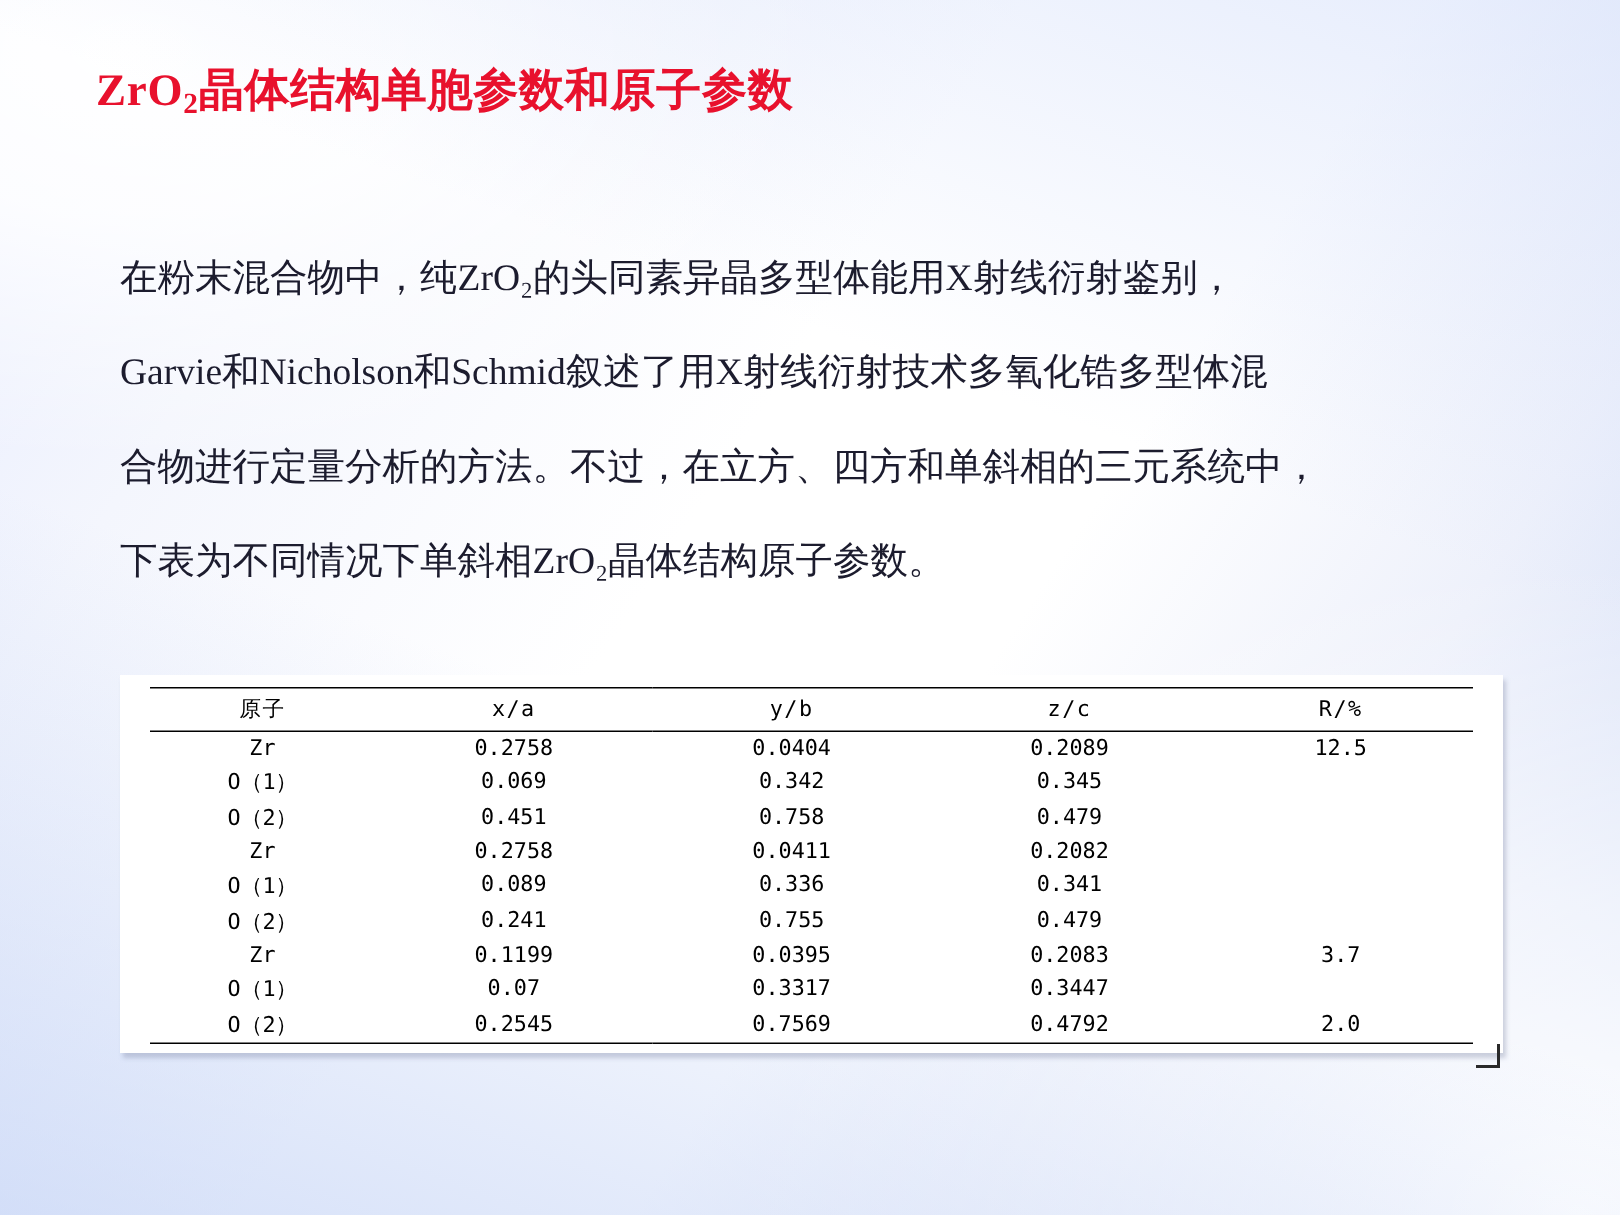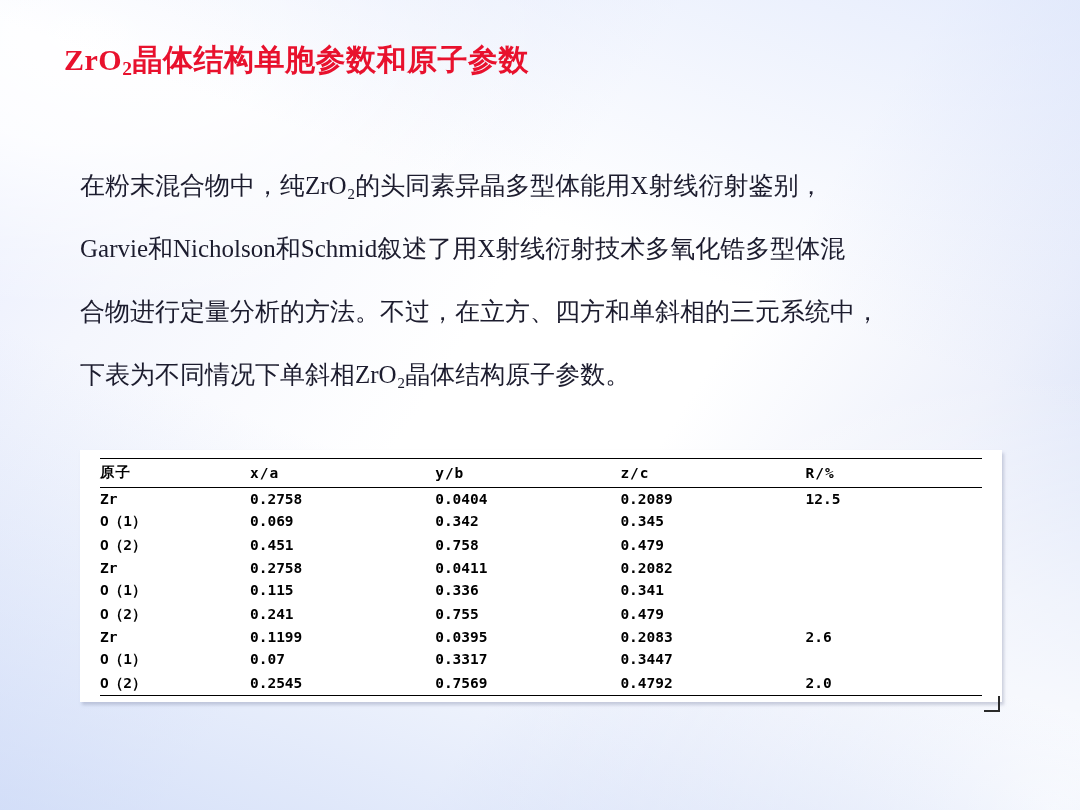--- a/index.html
+++ b/index.html
@@ -75,23 +75,23 @@
   table.data {
     width: 882px;
     margin: 0 auto;
     border-collapse: collapse;
     font-family: "DejaVu Sans Mono", monospace;
     font-size: 14.5px;
     color: #000000;
   }
   table.data th,
   table.data td {
-    text-align: left;
+    text-align: center;
     padding: 2.5px 0;
-    font-weight: bold;
+    font-weight: normal;
     white-space: nowrap;
   }
   table.data thead th {
     border-top: 1.6px solid #000;
     border-bottom: 1.6px solid #000;
     padding: 4px 0 5px 0;
     letter-spacing: 1px;
   }
   table.data tbody tr:last-child td {
     border-bottom: 1.6px solid #000;
@@ -169,38 +169,38 @@
         </tr>
         <tr>
           <td>Zr</td>
           <td>0.2758</td>
           <td>0.0411</td>
           <td>0.2082</td>
           <td></td>
         </tr>
         <tr>
           <td>O（1）</td>
-          <td>0.115</td>
+          <td>0.089</td>
           <td>0.336</td>
           <td>0.341</td>
           <td></td>
         </tr>
         <tr>
           <td>O（2）</td>
           <td>0.241</td>
           <td>0.755</td>
           <td>0.479</td>
           <td></td>
         </tr>
         <tr>
           <td>Zr</td>
           <td>0.1199</td>
           <td>0.0395</td>
           <td>0.2083</td>
-          <td>2.6</td>
+          <td>3.7</td>
         </tr>
         <tr>
           <td>O（1）</td>
           <td>0.07</td>
           <td>0.3317</td>
           <td>0.3447</td>
           <td></td>
         </tr>
         <tr>
           <td>O（2）</td>

